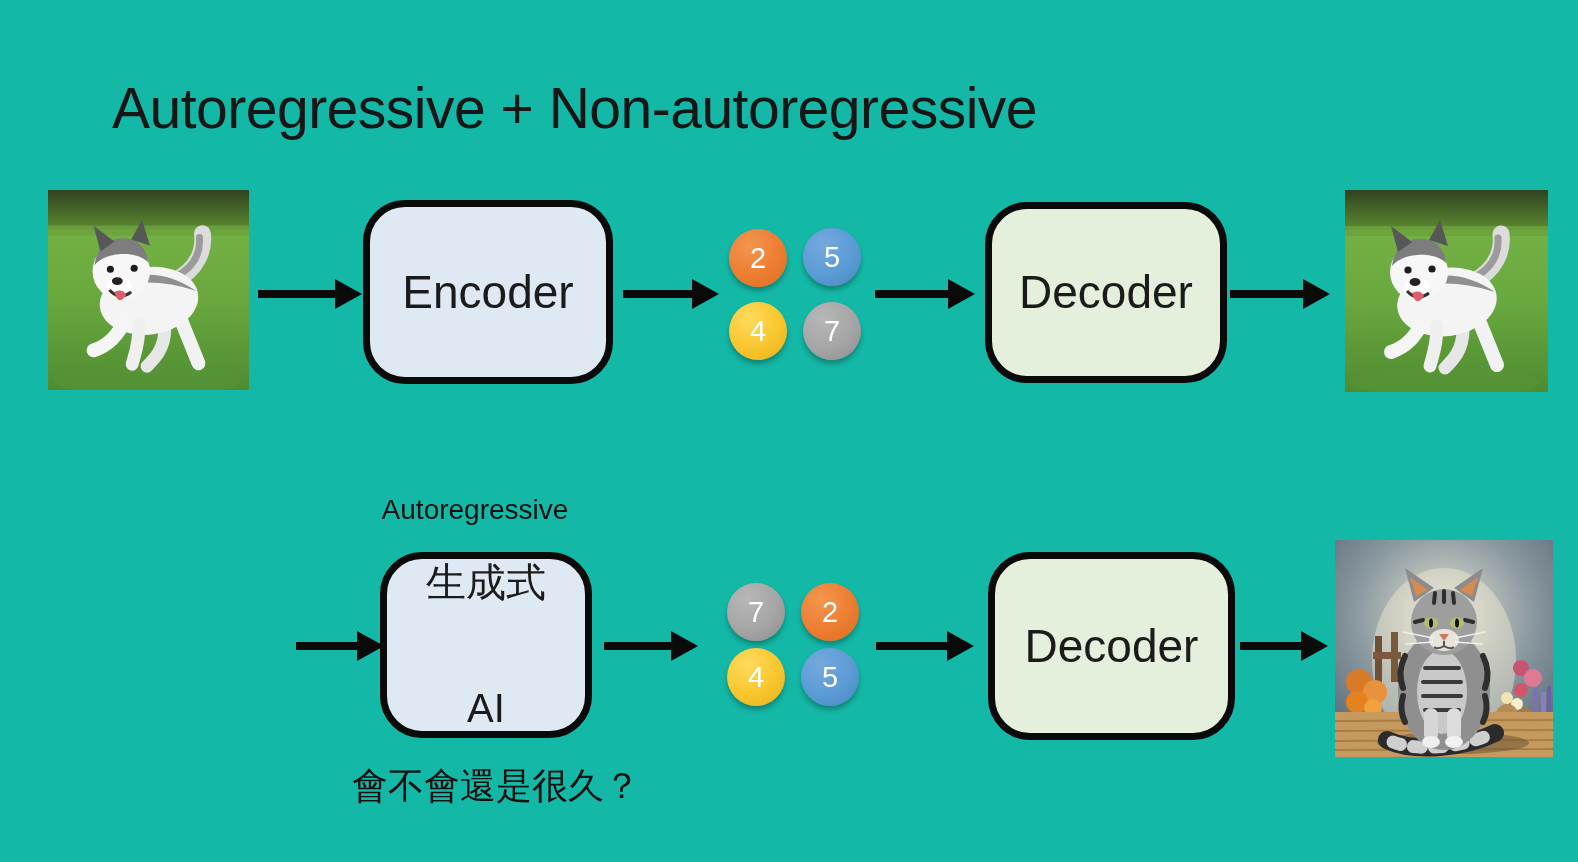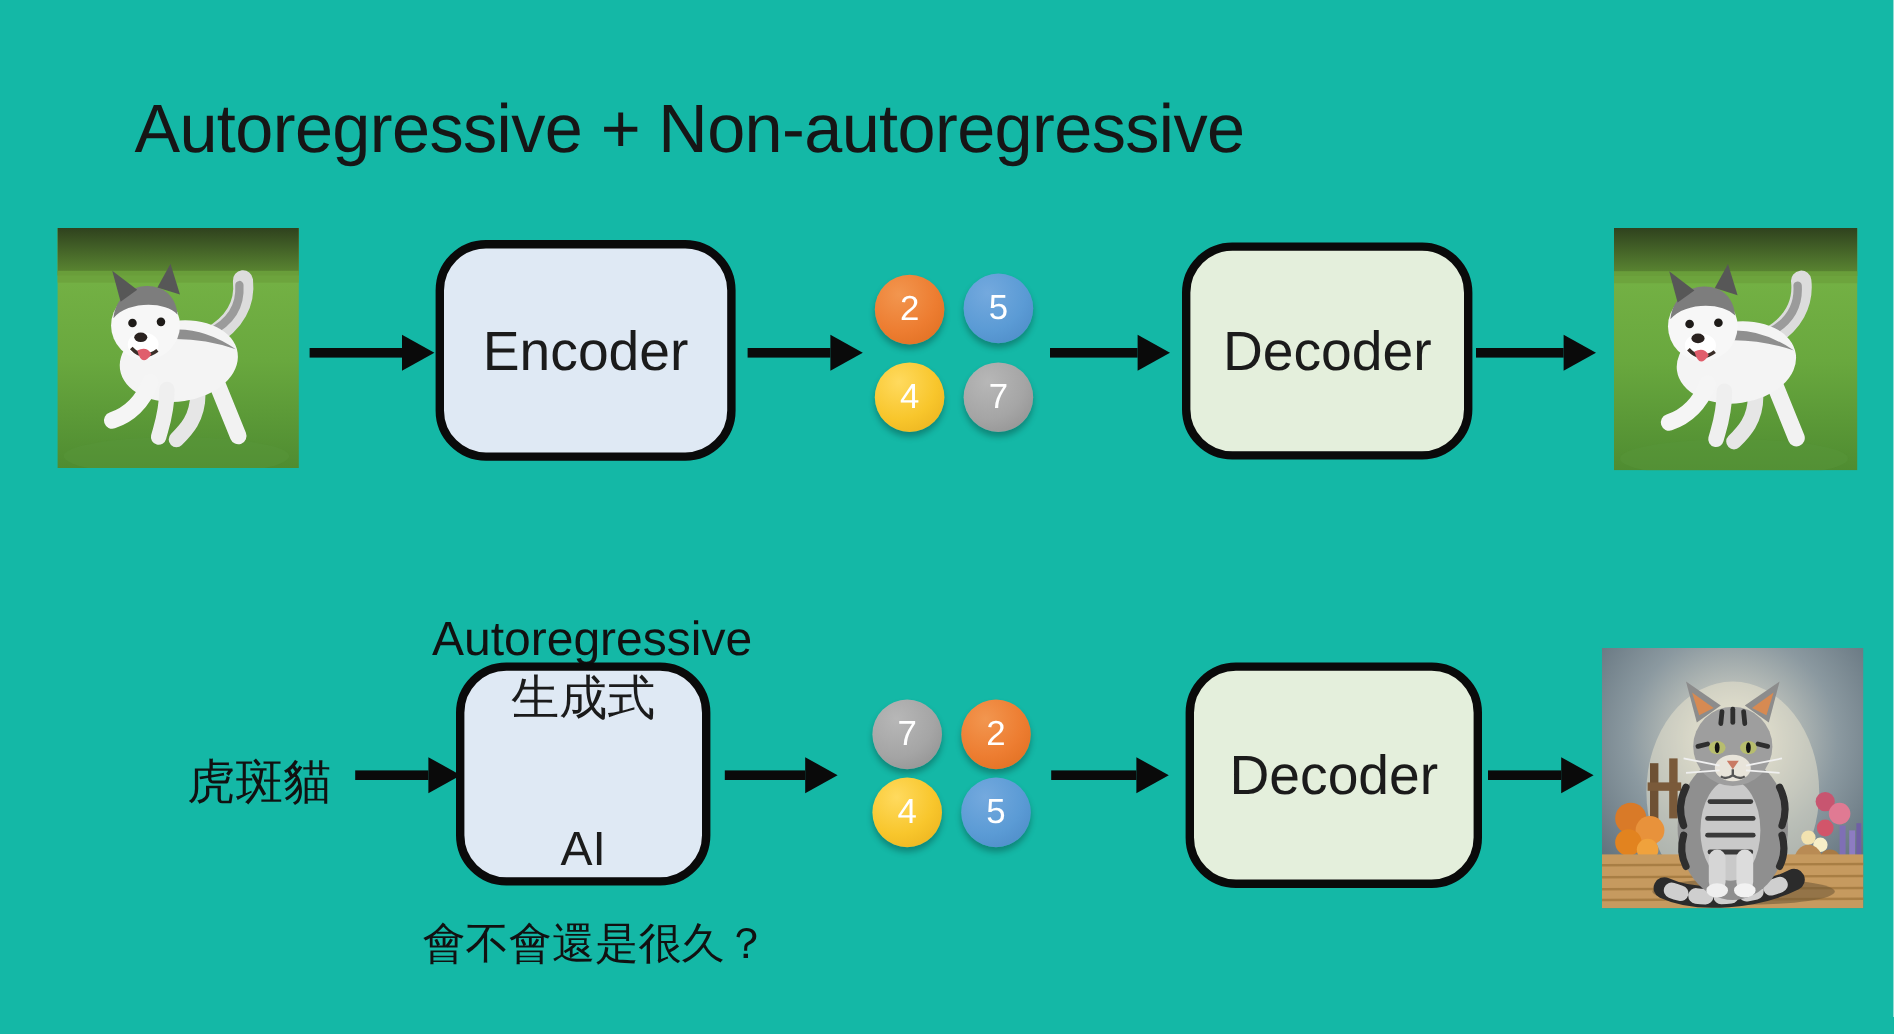--- a/index.html
+++ b/index.html
@@ -25,21 +25,21 @@
                border-top:15px solid transparent;border-bottom:15px solid transparent;}
 
   .token{position:absolute;width:58px;height:58px;border-radius:50%;
          display:flex;align-items:center;justify-content:center;
          color:#ffffff;font-size:29px;box-shadow:0 4px 5px rgba(0,0,0,0.28);}
   .tk-orange{background:radial-gradient(circle at 35% 28%,#f2964f,#ed7d31 55%,#dd6c1e);}
   .tk-blue{background:radial-gradient(circle at 35% 28%,#74a9de,#5b9bd5 55%,#4a88c4);}
   .tk-yellow{background:radial-gradient(circle at 35% 28%,#ffda5e,#f8c62c 55%,#e8ae1b);}
   .tk-gray{background:radial-gradient(circle at 35% 28%,#b7b7b7,#a5a5a5 55%,#8d8d8d);}
 
-  .small-label{position:absolute;font-size:40px;font-weight:500;color:#111;text-align:center;margin-top:17px;}
+  .small-label{position:absolute;font-size:28px;font-weight:500;color:#111;text-align:center;}
   .cjk-text{position:absolute;font-size:40px;color:#111;white-space:nowrap;}
   .caption{position:absolute;font-size:36px;color:#111;white-space:nowrap;margin-left:20px;}
 </style>
 </head>
 <body>
 
 <svg width="0" height="0" style="position:absolute" aria-hidden="true">
   <defs>
     <linearGradient id="gGrass" x1="0" y1="0" x2="0" y2="1">
       <stop offset="0" stop-color="#7ab648"></stop>
@@ -210,21 +210,20 @@
   </div>
 
   <div class="photo" style="left:1345px;top:190px;width:203px;height:202px;">
     <svg width="203" height="202">
         <use href="#huskyScene"></use>
       </svg>
   </div>
 
   <div class="small-label" style="left:360px;top:494px;width:230px;">Autoregressive</div>
 
-  <div class="cjk-text" style="left:156px;top:624px;">虎斑貓</div>
 
   <div class="arrow" style="left:296px;top:631px;width:88px;">
     <div class="shaft"></div>
     <div class="head"></div>
   </div>
 
   <div class="box blue" style="left:380px;top:552px;width:212px;height:186px;justify-content:space-between;">
     <span class="cjk">生成式</span>
     <span class="cjk">AI</span>
   </div>

